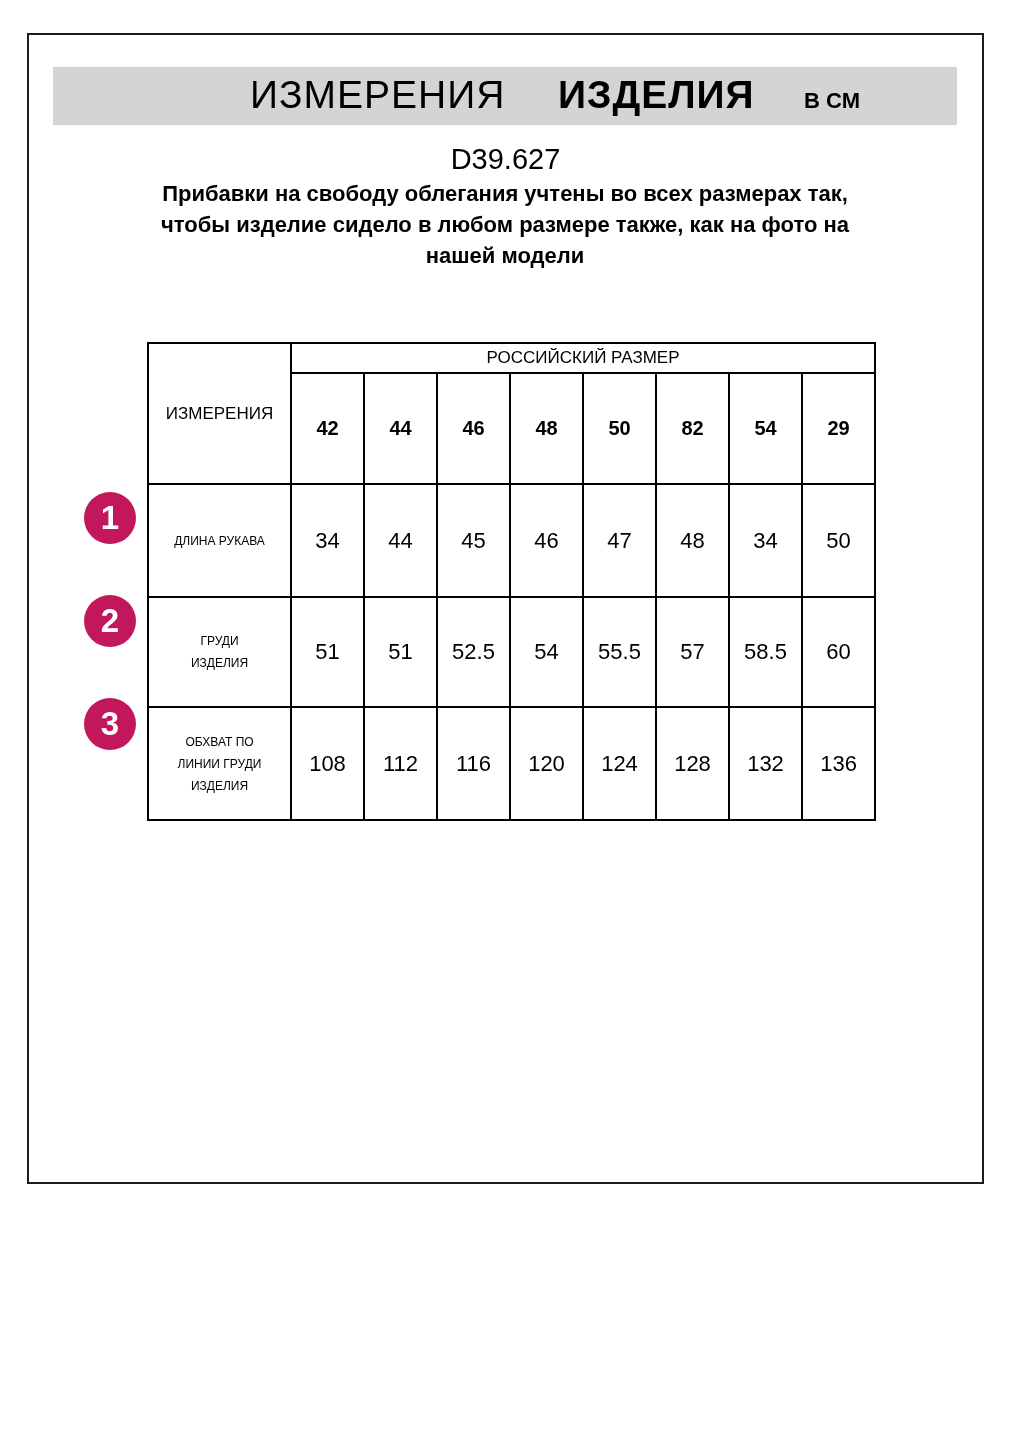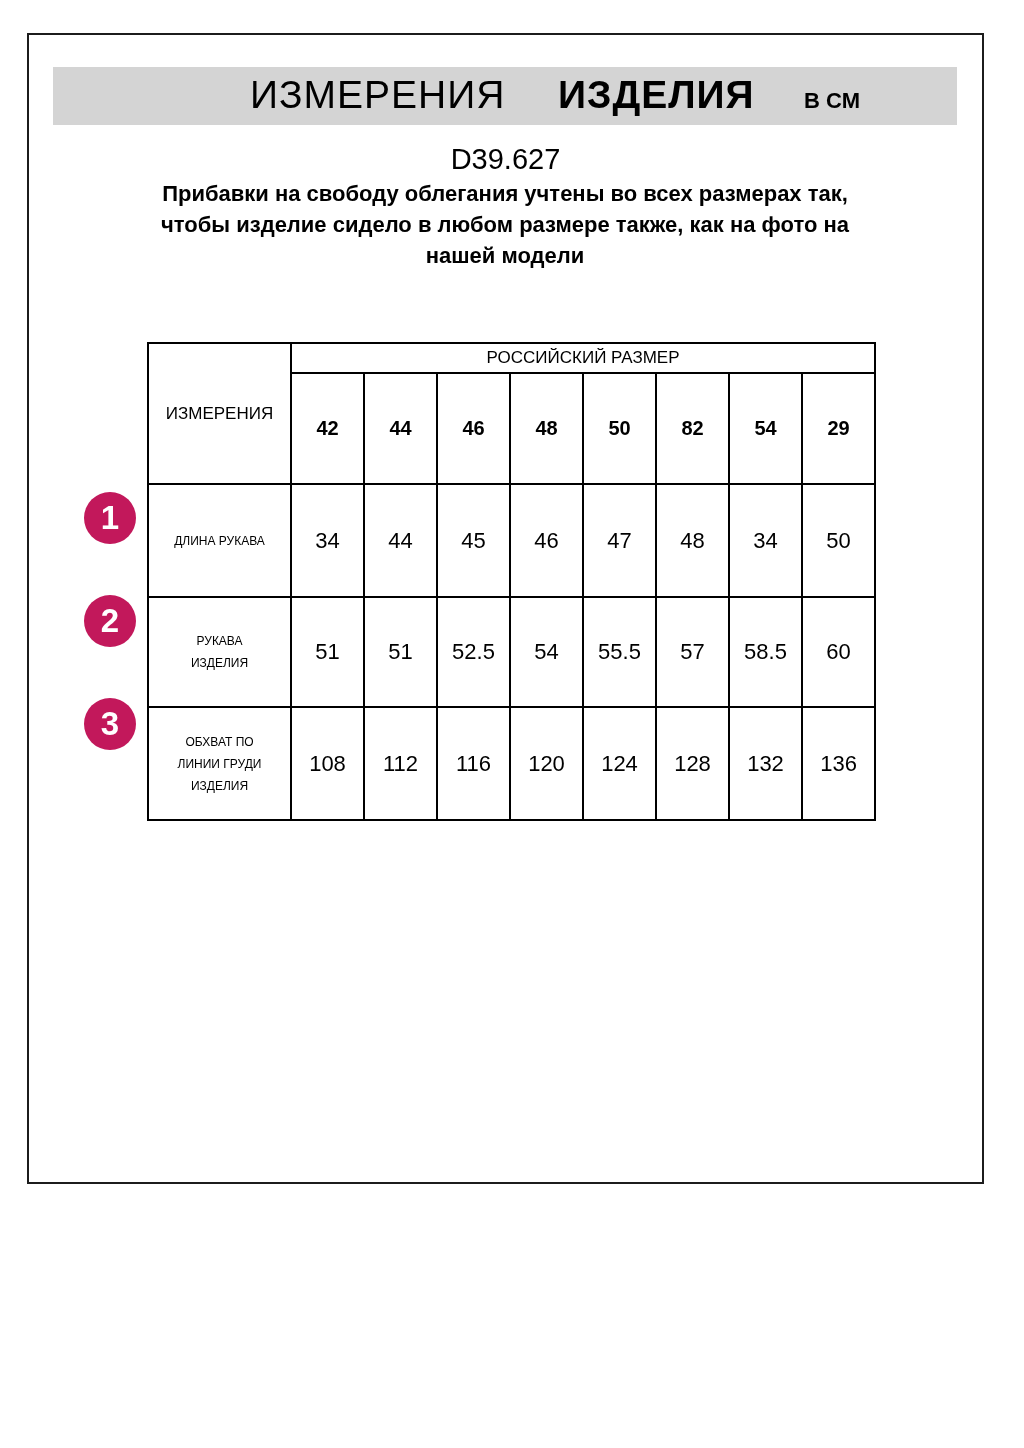--- a/index.html
+++ b/index.html
@@ -131,21 +131,21 @@
       <td class="value-cell">34</td>
       <td class="value-cell">44</td>
       <td class="value-cell">45</td>
       <td class="value-cell">46</td>
       <td class="value-cell">47</td>
       <td class="value-cell">48</td>
       <td class="value-cell">34</td>
       <td class="value-cell">50</td>
     </tr>
     <tr class="data-row-2">
-      <td class="row-label">РУКАВА
+      <td class="row-label">ГРУДИ
 ИЗДЕЛИЯ</td>
       <td class="value-cell">51</td>
       <td class="value-cell">51</td>
       <td class="value-cell">52.5</td>
       <td class="value-cell">54</td>
       <td class="value-cell">55.5</td>
       <td class="value-cell">57</td>
       <td class="value-cell">58.5</td>
       <td class="value-cell">60</td>
     </tr>

